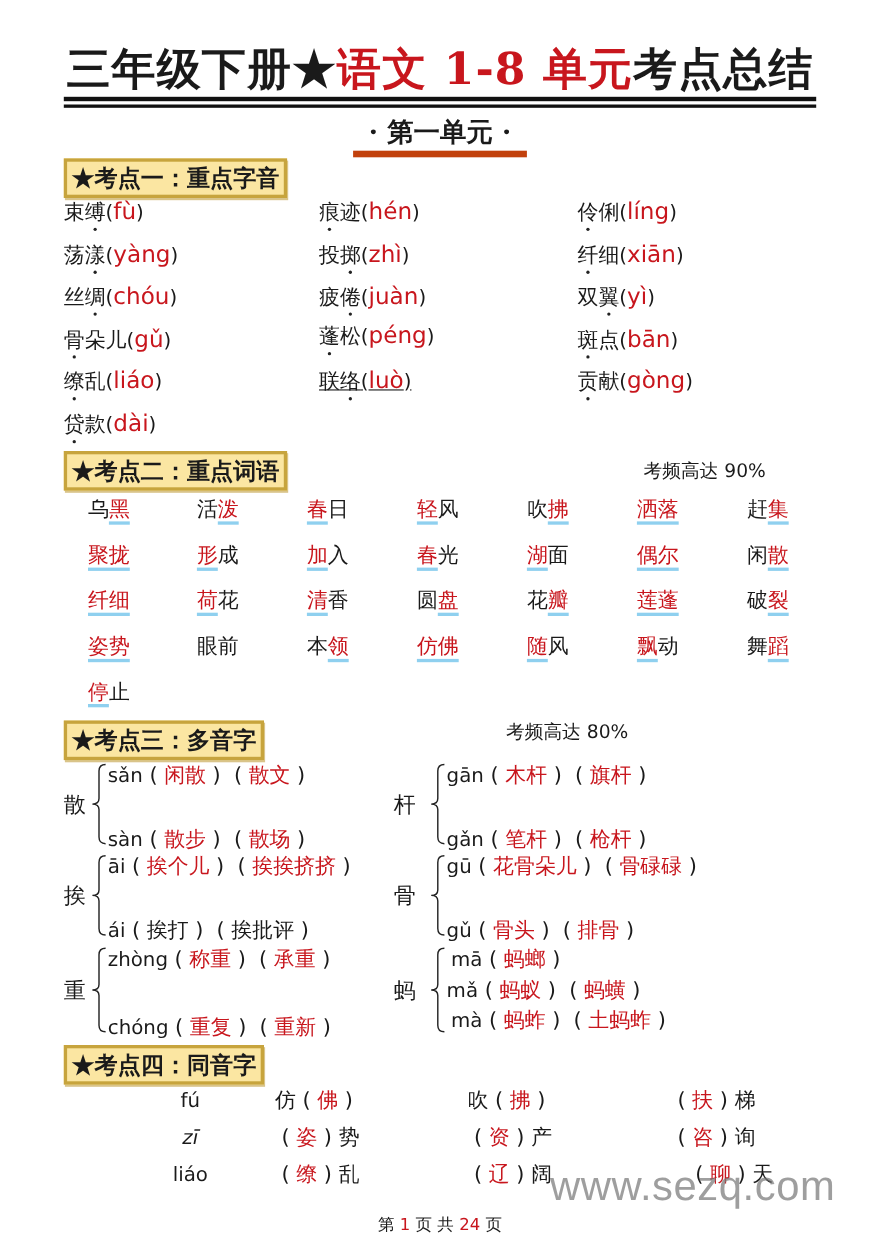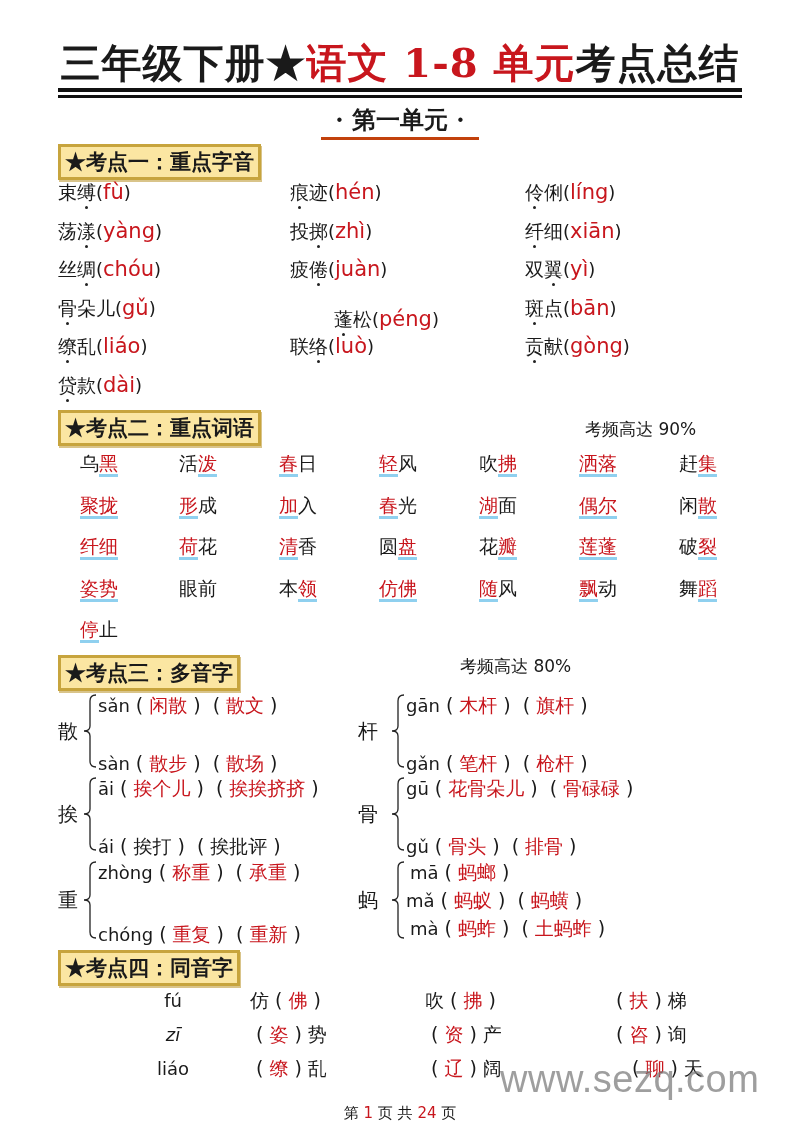--- a/index.html
+++ b/index.html
@@ -5,21 +5,21 @@
   html, body { margin: 0; padding: 0; background: #ffffff; }
   body { width: 800px; height: 1131px; position: relative; overflow: hidden;
          font-family: "DejaVu Serif", "Liberation Serif", serif; color: #1a1a1a; }
   .abs { position: absolute; }
   .title { left: 0; width: 800px; top: 38px; text-align: center; font-size: 40px; font-weight: bold;
            letter-spacing: 1px; line-height: 50px; white-space: nowrap; }
   .title .red { color: #c8161d; }
   .rule1 { left: 58px; width: 684px; top: 88px; height: 4px; background: #111; }
   .rule2 { left: 58px; width: 684px; top: 95px; height: 3px; background: #111; }
   .unit { left: 0; width: 800px; top: 104px; text-align: center; font-size: 24px; font-weight: bold; line-height: 32px; }
-  .unit span { display: inline-block; border-bottom: 3px solid #c2410c; padding: 0 14px 1px; }
+  .unit span { display: inline-block; border-bottom: 6px solid #c2410c; padding: 0 14px 1px; }
   .sec-head { background: #fbe6a2; border: 3px solid #c7a43d; box-shadow: 1px 2px 0 #d9c48a;
               font-size: 21px; font-weight: bold; padding: 0 4px; height: 30px; line-height: 30px; white-space: nowrap; }
   .py-item { font-size: 19px; line-height: 24px; white-space: nowrap; }
   .py-item .p { color: #c8161d; font-family: "DejaVu Sans", "Liberation Sans", sans-serif; font-size: 21px; }
   .py-item .paren { font-family: "DejaVu Sans", sans-serif; font-size: 18px; }
   .dot { position: relative; }
   .dot::after { content: ""; position: absolute; left: 50%; bottom: -6px; width: 3px; height: 3px; margin-left: -1.5px;
                 background: #222; border-radius: 50%; }
   .freq { font-size: 17px; line-height: 22px; font-family: "DejaVu Sans", sans-serif; white-space: nowrap; }
   .word { font-size: 19px; line-height: 26px; white-space: nowrap; }
@@ -53,24 +53,24 @@
     <div class="abs py-item" style="left: 58px; top: 180px;"><span>束</span><span class="dot">缚</span><span class="paren">(</span><span class="p">fù</span><span class="paren">)</span></div>
     <div class="abs py-item" style="left: 290px; top: 180px;"><span class="dot">痕</span><span>迹</span><span class="paren">(</span><span class="p">hén</span><span class="paren">)</span></div>
     <div class="abs py-item" style="left: 525px; top: 180px;"><span class="dot">伶</span><span>俐</span><span class="paren">(</span><span class="p">líng</span><span class="paren">)</span></div>
     <div class="abs py-item" style="left: 58px; top: 218.5px;"><span>荡</span><span class="dot">漾</span><span class="paren">(</span><span class="p">yàng</span><span class="paren">)</span></div>
     <div class="abs py-item" style="left: 290px; top: 218.5px;"><span>投</span><span class="dot">掷</span><span class="paren">(</span><span class="p">zhì</span><span class="paren">)</span></div>
     <div class="abs py-item" style="left: 525px; top: 218.5px;"><span class="dot">纤</span><span>细</span><span class="paren">(</span><span class="p">xiān</span><span class="paren">)</span></div>
     <div class="abs py-item" style="left: 58px; top: 257px;"><span>丝</span><span class="dot">绸</span><span class="paren">(</span><span class="p">chóu</span><span class="paren">)</span></div>
     <div class="abs py-item" style="left: 290px; top: 257px;"><span>疲</span><span class="dot">倦</span><span class="paren">(</span><span class="p">juàn</span><span class="paren">)</span></div>
     <div class="abs py-item" style="left: 525px; top: 257px;"><span>双</span><span class="dot">翼</span><span class="paren">(</span><span class="p">yì</span><span class="paren">)</span></div>
     <div class="abs py-item" style="left: 58px; top: 295.5px;"><span class="dot">骨</span><span>朵</span><span>儿</span><span class="paren">(</span><span class="p">gǔ</span><span class="paren">)</span></div>
-    <div class="abs py-item" style="left: 290px; top: 307px; margin-left: 44px;"><span class="dot">蓬</span><span>松</span><span class="paren">(</span><span class="p">péng</span><span class="paren">)</span></div>
+    <div class="abs py-item" style="left: 290px; top: 293px;"><span class="dot">蓬</span><span>松</span><span class="paren">(</span><span class="p">péng</span><span class="paren">)</span></div>
     <div class="abs py-item" style="left: 525px; top: 295.5px;"><span class="dot">斑</span><span>点</span><span class="paren">(</span><span class="p">bān</span><span class="paren">)</span></div>
     <div class="abs py-item" style="left: 58px; top: 334px;"><span class="dot">缭</span><span>乱</span><span class="paren">(</span><span class="p">liáo</span><span class="paren">)</span></div>
-    <div class="abs py-item" style="left: 290px; top: 334px;"><span>联</span><span class="dot">络</span><span class="paren">(</span><span class="p">luò</span><span class="paren">)</span></div>
+    <div class="abs py-item" style="left: 290px; top: 334px; text-decoration: underline;"><span>联</span><span class="dot">络</span><span class="paren">(</span><span class="p">luò</span><span class="paren">)</span></div>
     <div class="abs py-item" style="left: 525px; top: 334px;"><span class="dot">贡</span><span>献</span><span class="paren">(</span><span class="p">gòng</span><span class="paren">)</span></div>
     <div class="abs py-item" style="left: 58px; top: 372.5px;"><span class="dot">贷</span><span>款</span><span class="paren">(</span><span class="p">dài</span><span class="paren">)</span></div>
   </div>
 
 <div class="abs sec-head" style="left:58px;top:410px;">★考点二：重点词语</div>
 <div class="abs freq" style="left:585px;top:418px;">考频高达 90%</div>
 <div id="sec2">
     <div class="abs word" style="left: 80px; top: 450px;"><span>乌</span><span class="r">黑</span></div>
     <div class="abs word" style="left: 179px; top: 450px;"><span>活</span><span class="r">泼</span></div>
     <div class="abs word" style="left: 279px; top: 450px;"><span class="r">春</span><span>日</span></div>

